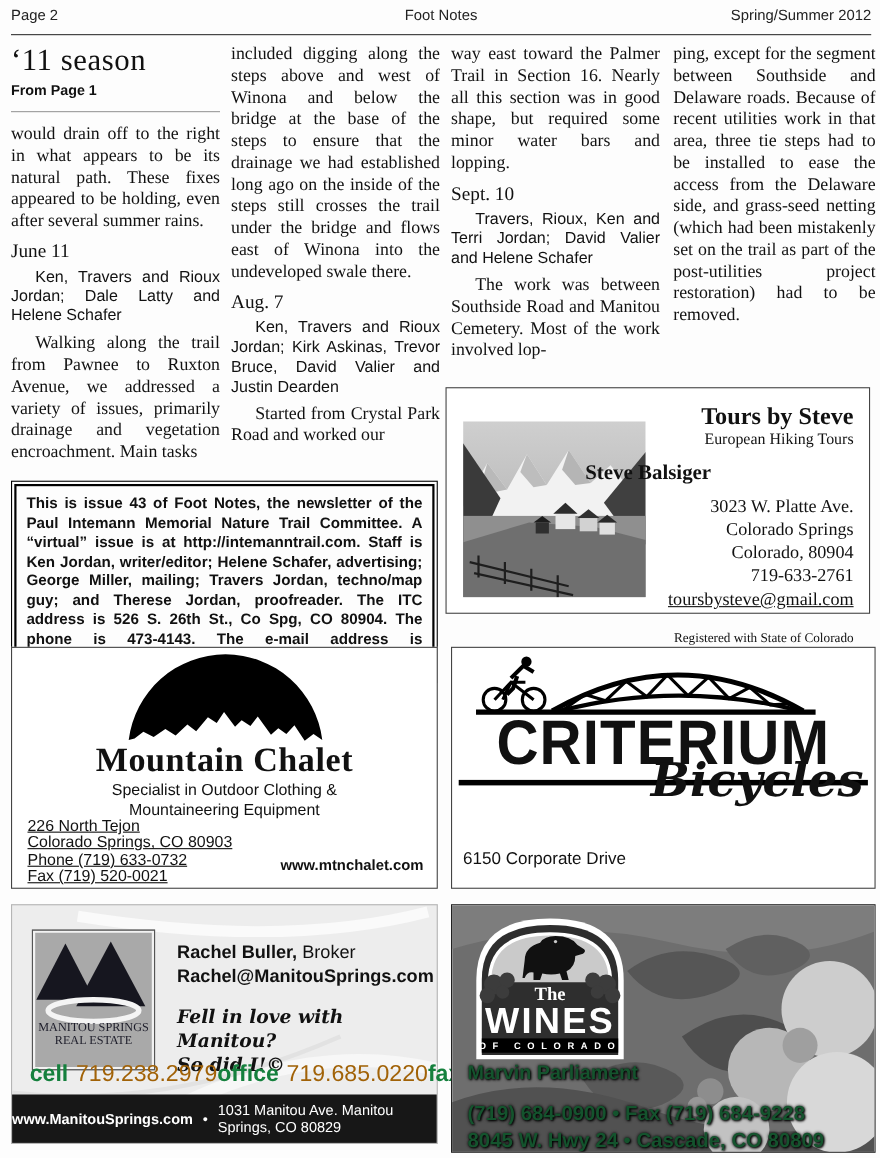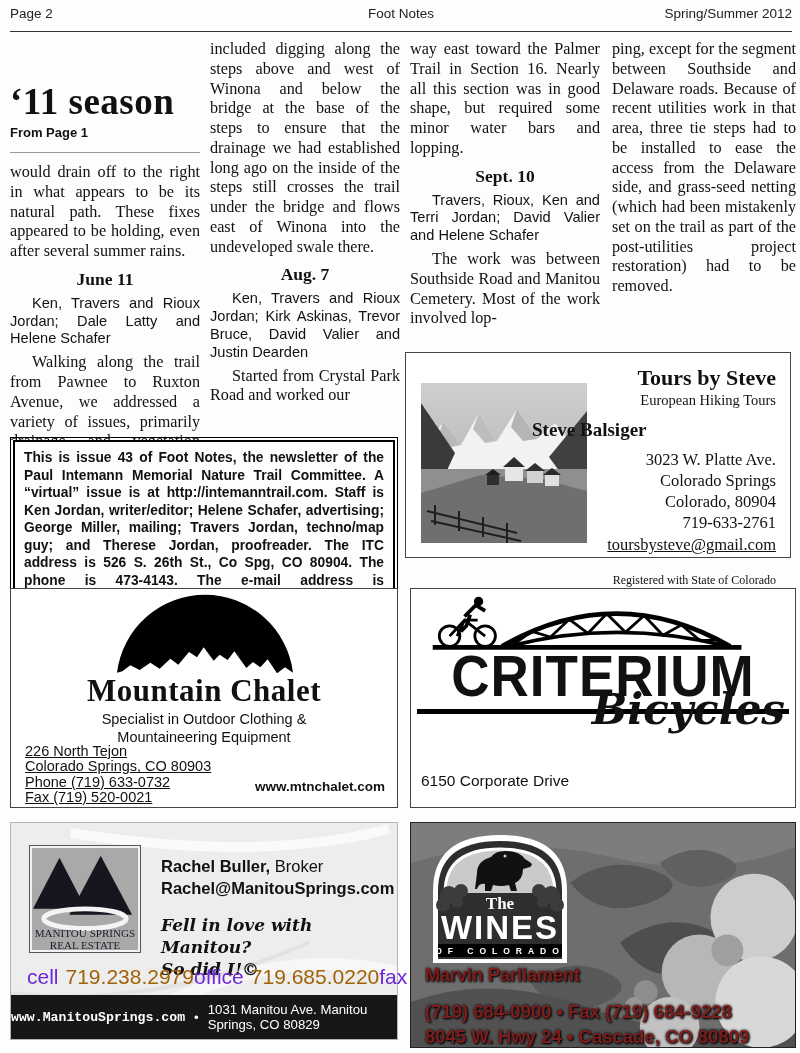--- a/index.html
+++ b/index.html
@@ -14,26 +14,26 @@
   .hdr .l { flex:1; text-align:left; }
   .hdr .c { flex:1; text-align:center; }
   .hdr .r { flex:1; text-align:right; }
 
   
   .col { position:absolute; top:40px; width:190px; overflow:hidden; }
   #col1 { left:10px;  height:400px; }
   #col2 { left:210px; height:400px; }
   #col3 { left:410px; height:308px; }
   #col4 { left:612px; height:290px; width:184px; }
-  .headline { font-size:37px; font-weight:bold; letter-spacing:.5px;margin-top:40px; }
+  .headline { font-size:28px; font-weight:normal; letter-spacing:.5px; }
   .kicker { font-family:"Liberation Sans", sans-serif; font-weight:bold; font-size:13px; margin-top:2px; }
   .colrule { border:none; border-top:1px solid #999; margin:12px 0 10px 0; }
   .para { font-size:16.2px; line-height:1.22; text-align:justify; margin-bottom:4px; }
   .para.indent { text-indent:22px; }
-  .subhead { font-size:17.5px; font-weight:bold; text-align:center; margin:7px 0 5px 0; }
+  .subhead { font-size:17.5px; font-weight:normal; text-align:left; margin:7px 0 5px 0; }
   .crew { font-family:"Liberation Sans", sans-serif; font-size:14.6px; line-height:1.22;
           text-align:justify; text-indent:22px; margin-bottom:5px; }
 
   
   .itcbox { position:absolute; left:10px; top:437px; width:388px; border:1px solid #000; padding:2px; }
   .itcbox .inner { border:2.5px solid #000; padding:7px 9px 9px 9px; }
   .itctext { font-family:"Liberation Sans", sans-serif; font-weight:bold; font-size:13.8px;
              line-height:1.27; text-align:justify; }
 
   
@@ -70,43 +70,43 @@
   .crit-bar { position:absolute; left:6px; right:6px; top:120px; height:5px; background:#000; }
   .crit-script { position:absolute; right:10px; top:100px; font-family:"DejaVu Serif", serif;
                  font-style:italic; font-weight:bold; font-size:42px; line-height:1; }
   .crit-info { position:absolute; left:10px; top:138px; font-family:"Liberation Sans", sans-serif;
                font-size:15.5px; line-height:1.38; white-space:pre-wrap; }
   .crit-info .b { font-weight:bold; }
 
   
   #ad-man { left:10px; top:822px; width:388px; height:218px; border:1px solid #b5b5b5; background:#ededed; }
   .man-swirl { position:absolute; inset:0; }
-  .man-logo { position:absolute; left:18px; top:22px; width:112px; height:108px; background:#a9a9a9;
+  .man-logo { position:absolute; left:18px; top:22px; width:112px; height:128px; background:#a9a9a9;
               border:1px solid #555; box-shadow:inset 0 0 0 2px #f2f2f2; }
   .man-logo svg { position:absolute; inset:2px; }
   .man-txt { position:absolute; left:150px; top:34px; font-family:"Liberation Sans", sans-serif; }
   .man-agent { font-size:16.5px; font-weight:bold; }
   .man-agent .role { font-weight:normal;margin-top:12px; }
   .man-email { font-size:16.5px; font-weight:bold; margin-top:3px; }
   .man-tag { margin-top:16px; font-family:"DejaVu Serif", serif; font-style:italic; font-weight:bold;
              font-size:17px; line-height:1.3; }
   .man-phones { position:absolute; left:16px; right:16px; top:142px; display:flex; justify-content:space-between;
                 font-family:"Liberation Sans", sans-serif; font-size:21px; }
-  .man-phones .lbl { color:#6d28d9; margin-right:7px; }
+  .man-phones .lbl { color:#15803d; margin-right:7px;font-weight:bold; }
   .man-phones .num { color:#a16207; }
   .man-footer { position:absolute; left:0; right:0; bottom:0; height:44px; background:#171717; color:#fff;
                 display:flex; align-items:center; justify-content:center; gap:9px;
                 font-family:"Liberation Sans", sans-serif; font-size:13.2px; }
-  .man-footer .site { font-weight:bold;font-family:Liberation Mono, monospace; }
+  .man-footer .site { font-weight:bold; }
 
   
   #ad-wines { left:410px; top:822px; width:386px; height:226px; border:1px solid #222; overflow:hidden; }
   .wines-bg { position:absolute; inset:0; }
   .wines-logo { position:absolute; left:8px; top:6px; width:162px; height:136px; }
-  .wines-txt { position:absolute; left:14px; top:142px; color:#7f1d1d;
+  .wines-txt { position:absolute; left:14px; top:142px; color:#14532d;
                font-family:"Liberation Sans", sans-serif; font-weight:bold;
                text-shadow:1px 1px 2px #000, 0 0 3px #000; }
   .wines-contact { font-size:18px; margin-bottom:14px; }
   .wines-line { font-size:18.5px; line-height:1.35; }
 </style>
 </head>
 <body>
 
 <div class="page">
 

